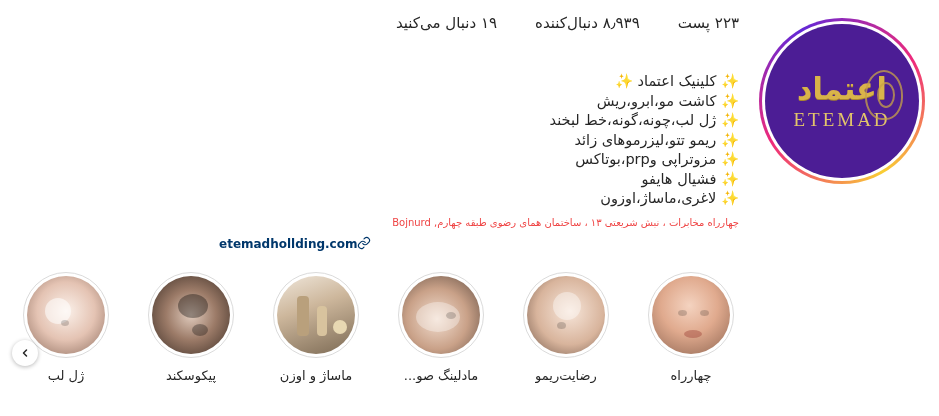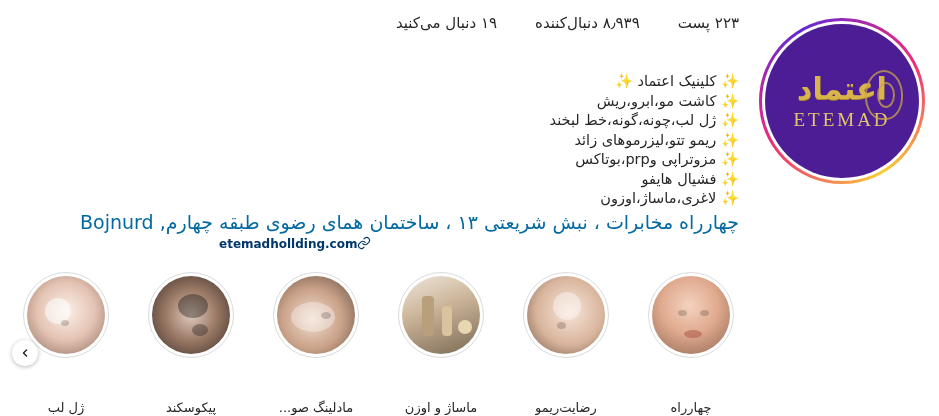--- a/index.html
+++ b/index.html
@@ -130,22 +130,22 @@
     font-size: 14.5px;
     line-height: 19.5px;
     color: #262626;
     margin-top: 24px;
   }
   .bio-line {
     white-space: nowrap;
   }
   .bio-address {
     margin-top: 4px;
-    color: #0369a1;
-    font-size: 19px;
+    color: #ef4444;
+    font-size: 10px;
     white-space: nowrap;
   }
   .bio-link {
     display: inline-block;
     margin-top: 3px;
     color: #00376b;
     font-weight: bold;
     font-size: 12px;
     text-decoration: none;
     direction: ltr;
@@ -172,21 +172,20 @@
     padding: 0 16px;
     box-sizing: border-box;
     gap: 25px;
   }
   .hl {
     width: 100px;
     display: flex;
     flex-direction: column;
     align-items: center;
     cursor: pointer;
-    gap: 32px;
   }
   .hl-ring {
     width: 86px;
     height: 86px;
     border-radius: 50%;
     border: 1px solid #dbdbdb;
     padding: 3px;
     box-sizing: border-box;
     background: #fff;
     display: flex;
@@ -315,37 +314,37 @@
         <div class="face-dot" style="width:30px;height:24px;left:26px;top:18px;background:rgba(0,0,0,.35);"></div>
         <div class="face-dot" style="width:16px;height:12px;left:40px;top:48px;background:rgba(0,0,0,.3);"></div>
       </div>
     </div>
     <div class="hl-label">پیکوسکند</div>
   </div>
 
 
   <div class="hl">
     <div class="hl-ring">
-      <div class="hl-img img-d">
-        <div class="blob" style="width:44px;height:30px;left:14px;top:26px;background:rgba(255,255,255,.35);"></div>
-        <div class="face-dot" style="width:10px;height:7px;left:44px;top:36px;"></div>
-      </div>
-    </div>
-    <div class="hl-label">مادلینگ صو...</div>
-  </div>
-
-  <div class="hl">
-    <div class="hl-ring">
       <div class="hl-img img-c">
         <div class="blob" style="width:12px;height:40px;left:20px;top:20px;border-radius:4px;background:#b9a07c;"></div>
         <div class="blob" style="width:10px;height:30px;left:40px;top:30px;border-radius:4px;background:#d8c39e;"></div>
         <div class="blob" style="width:14px;height:14px;left:56px;top:44px;background:#e8d8b2;"></div>
       </div>
     </div>
     <div class="hl-label">ماساژ و اوزن</div>
+  </div>
+
+  <div class="hl">
+    <div class="hl-ring">
+      <div class="hl-img img-d">
+        <div class="blob" style="width:44px;height:30px;left:14px;top:26px;background:rgba(255,255,255,.35);"></div>
+        <div class="face-dot" style="width:10px;height:7px;left:44px;top:36px;"></div>
+      </div>
+    </div>
+    <div class="hl-label">مادلینگ صو...</div>
   </div>
 
   <div class="hl">
     <div class="hl-ring">
       <div class="hl-img img-b">
         <div class="blob" style="width:28px;height:28px;left:26px;top:16px;background:rgba(255,255,255,.4);"></div>
         <div class="face-dot" style="width:9px;height:7px;left:30px;top:46px;"></div>
       </div>
     </div>
     <div class="hl-label">رضایت‌ریمو</div>

